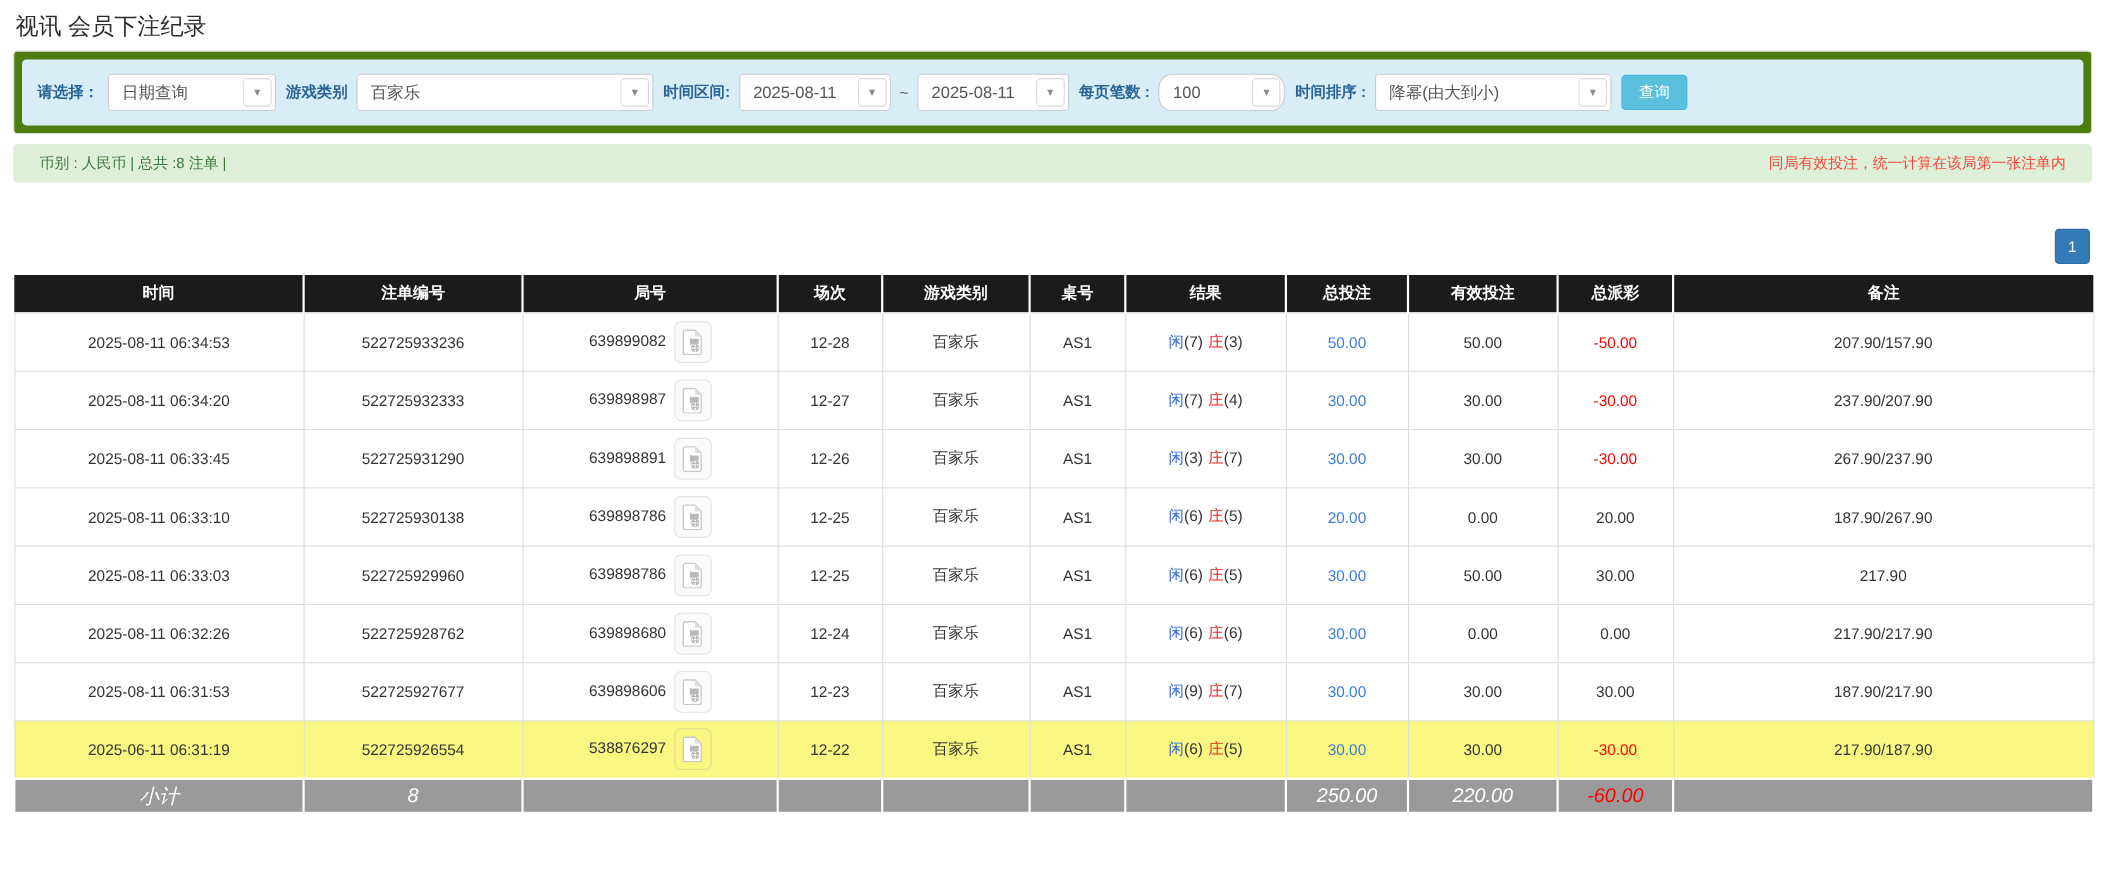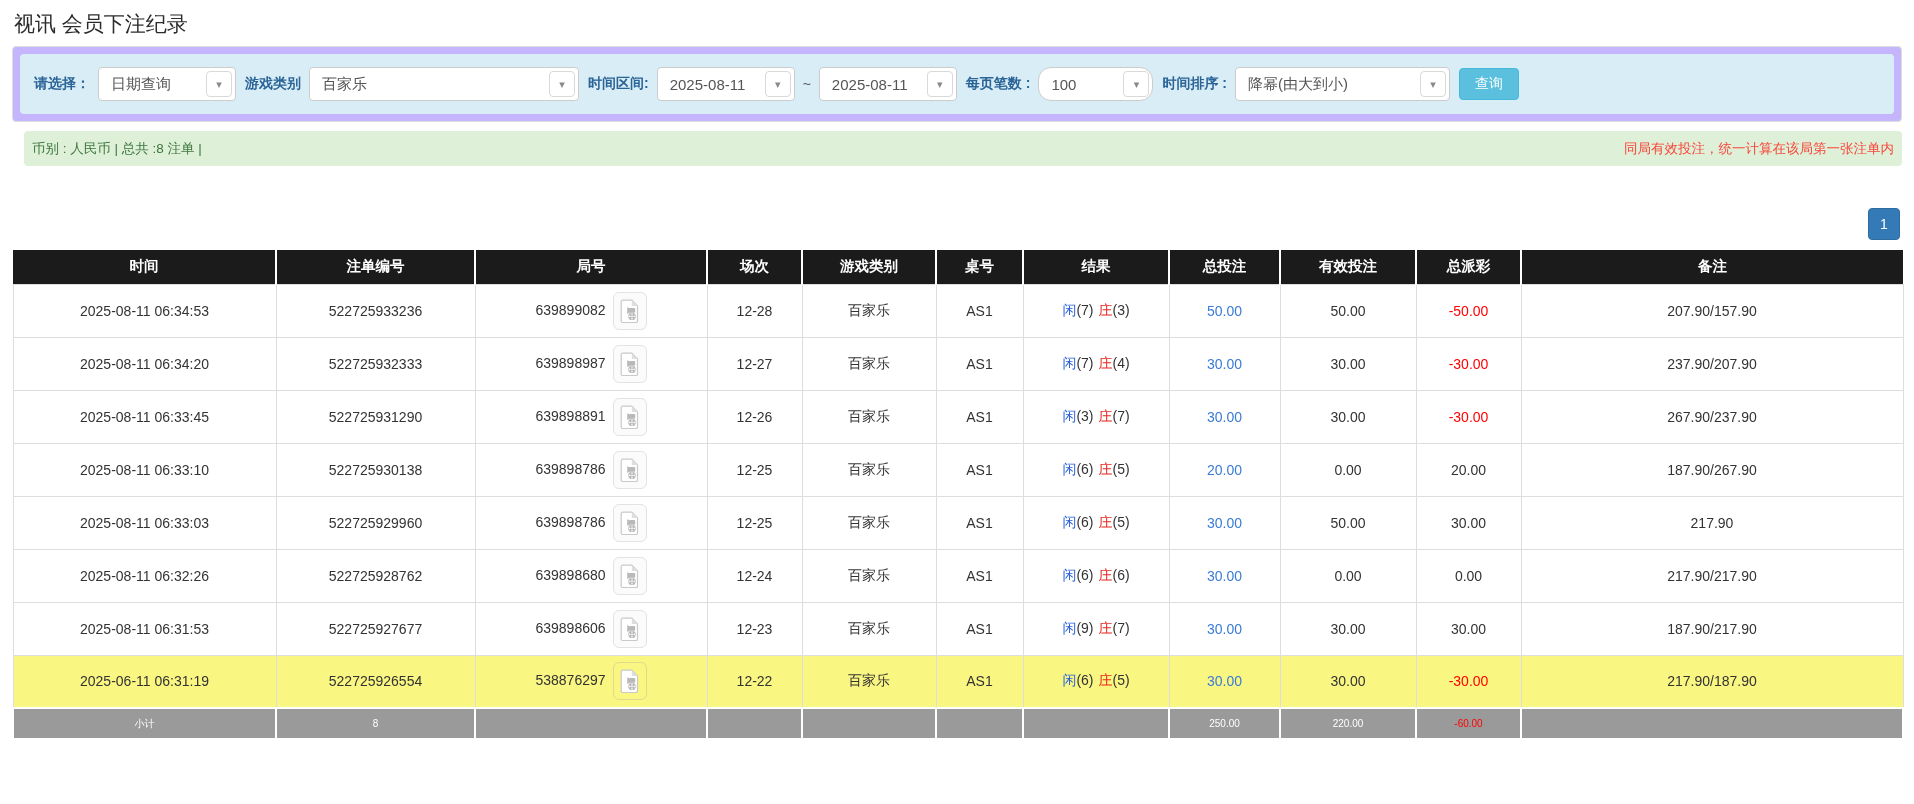--- a/index.html
+++ b/index.html
@@ -9,53 +9,53 @@
     background:#fff; color:#333;
     font-family:"Liberation Sans", sans-serif;
     font-size:14px;
   }
   .page-title {
     margin:10px 0 0 14px; font-size:21px; font-weight:400; color:#2b2b2b;
   }
   
   .filter-panel {
     margin:8px 12px 0 12px; border:1px solid var(--panel-border,#ddd);
-    border-radius:4px; padding:7px; background:#c4b5fd;
+    border-radius:4px; padding:7px; background:#4d7c0f;
   }
   .filter-bar {
     background:var(--filter-bar-bg,#d9edf7); border-radius:4px;
     padding:13px 14px; display:flex; align-items:center; gap:9px;
     height:60px;
   }
   .fitem { display:flex; align-items:center; gap:8px; }
   .flabel { color:var(--label-blue,#2a6496); font-weight:bold; font-size:14px; white-space:nowrap; }
   .select {
     background:#fff; border:1px solid #ccc; border-radius:4px; height:34px;
     display:flex; align-items:center; justify-content:space-between;
     padding-left:12px; color:#555; font-size:15px; cursor:pointer;
   }
   .sel-val { overflow:hidden; white-space:nowrap; }
   .caret-btn {
     flex:0 0 auto; width:26px; height:26px; margin:0 3px;
     border:1px solid #d9d9d9; border-radius:4px; background:#fff;
     display:flex; align-items:center; justify-content:center;
     color:#8a8a8a; font-size:11px; line-height:1;
   }
-  .w165{width:138px;} .w270{width:270px;} .w170{width:138px;} .w115{width:115px;border-radius:13px;} .w215{width:215px;}
+  .w165{width:153px;} .w270{width:270px;} .w170{width:138px;} .w115{width:115px;border-radius:13px;} .w215{width:215px;}
   .tilde { color:#555; }
   .btn-query {
     background:var(--button-info-bg,#5bc0de); border:1px solid var(--button-info-border,#46b8da);
     color:#fff; border-radius:4px; height:32px; padding:5px 15px; font-size:14px;
     font-family:inherit; cursor:pointer;
   }
   
   .summary-bar {
-    margin:9px 12px 0 24px; background:var(--summary-bg,#dff0d8); border-radius:4px;
+    margin:9px 12px 0 12px; background:var(--summary-bg,#dff0d8); border-radius:4px;
     height:35px; display:flex; align-items:center; justify-content:space-between;
-    padding:0 8px; font-size:13.5px;
+    padding:0 24px; font-size:13.5px;
   }
   .summary-left { color:var(--summary-text,#3c763d); }
   .summary-right { color:var(--notice-red,#f9453b); }
   
   .pagination { margin:42px 14px 0 0; display:flex; justify-content:flex-end; }
   .page-btn {
     width:32px; height:32px; background:var(--pagination-bg,#337ab7);
     border:1px solid var(--pagination-border,#2e6da4); border-radius:4px;
     color:#fff; font-size:14px; display:flex; align-items:center; justify-content:center;
     cursor:pointer;
@@ -71,21 +71,21 @@
     border-right:2px solid #fff;
   }
   .records-table thead th:last-child { border-right:none;margin-top:28px; }
   .records-table tbody td {
     height:53px; text-align:center; background:#fff;
     border:1px solid var(--row-border,#ddd); color:#333;
   }
   .records-table tr.highlight td { background:var(--highlight-row,#faf682); }
   .records-table tfoot td {
     background:var(--footer-bg,#9a9a9a); color:var(--footer-text,#fff);
-    height:31px; text-align:center; border:2px solid #fff; font-size:10px;
+    height:31px; text-align:center; border:2px solid #fff; font-size:18px;font-style:italic;
   }
   .amount-link { color:var(--link-blue,#3a7bd5); text-decoration:none; cursor:pointer; }
   .neg { color:var(--negative-red,#ff0000) !important; }
   .res-p { color:var(--player-blue,#2b62d9); }
   .res-b { color:var(--banker-red,#e8261f); }
   .res-sp { display:inline-block; width:5px; }
   .video-btn {
     display:inline-flex; width:34px; height:38px; margin-left:7px;
     border:1px solid #e3e3e3; border-radius:6px; background:#fbfbfb;
     align-items:center; justify-content:center; vertical-align:middle; cursor:pointer;

